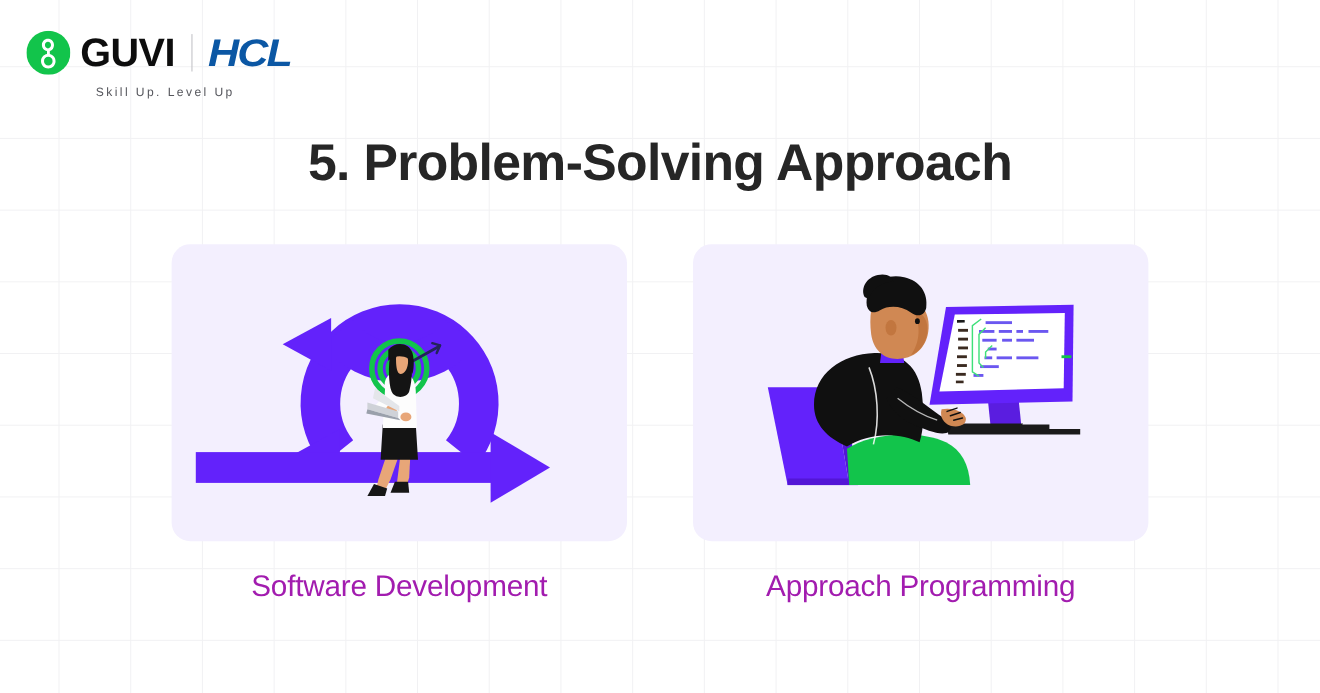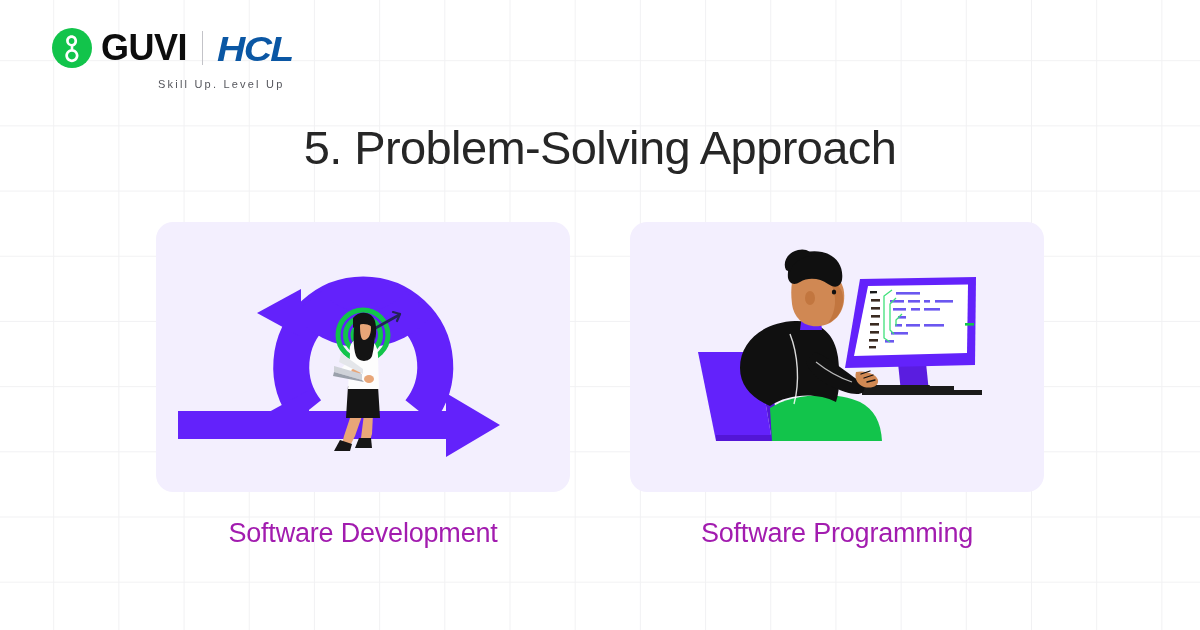--- a/index.html
+++ b/index.html
@@ -30,25 +30,25 @@
 
   #page-root {
     position: absolute;
     inset: 0;
     z-index: 2;
   }
 
   
   #brand-bar {
     position: absolute;
-    left: 52px;
+    left: 24px;
     top: 26px;
     display: flex;
     flex-direction: column;
-    align-items: flex-end;
+    align-items: center;
   }
   #brand-row {
     display: flex;
     align-items: center;
     height: 44px;
   }
   #guvi-mark {
     width: 40px;
     height: 40px;
     flex: 0 0 40px;
@@ -89,21 +89,21 @@
   }
 
   
   #page-title {
     position: absolute;
     left: 0;
     right: 0;
     top: 122px;
     text-align: center;
     font-size: 47px;
-    font-weight: 400;
+    font-weight: 700;
     color: #262626;
     letter-spacing: -0.6px;
     line-height: 1.1;
   }
 
   
   .card-panel {
     position: absolute;
     top: 222px;
     width: 414px;
@@ -318,15 +318,15 @@
                  C174 34 162 40 160 50 Z" fill="#101010"></path>
 
         <ellipse cx="180" cy="76" rx="5" ry="7" fill="#c2763f"></ellipse>
 
         <ellipse cx="204" cy="70" rx="2.2" ry="2.6" fill="#101010"></ellipse>
       </g>
     </svg>
   </div>
 
   <div class="card-caption" id="caption-software-development">Software Development</div>
-  <div class="card-caption" id="caption-software-programming">Software Programming</div>
+  <div class="card-caption" id="caption-software-programming">Approach Programming</div>
 
 </div>
 
 </body></html>

